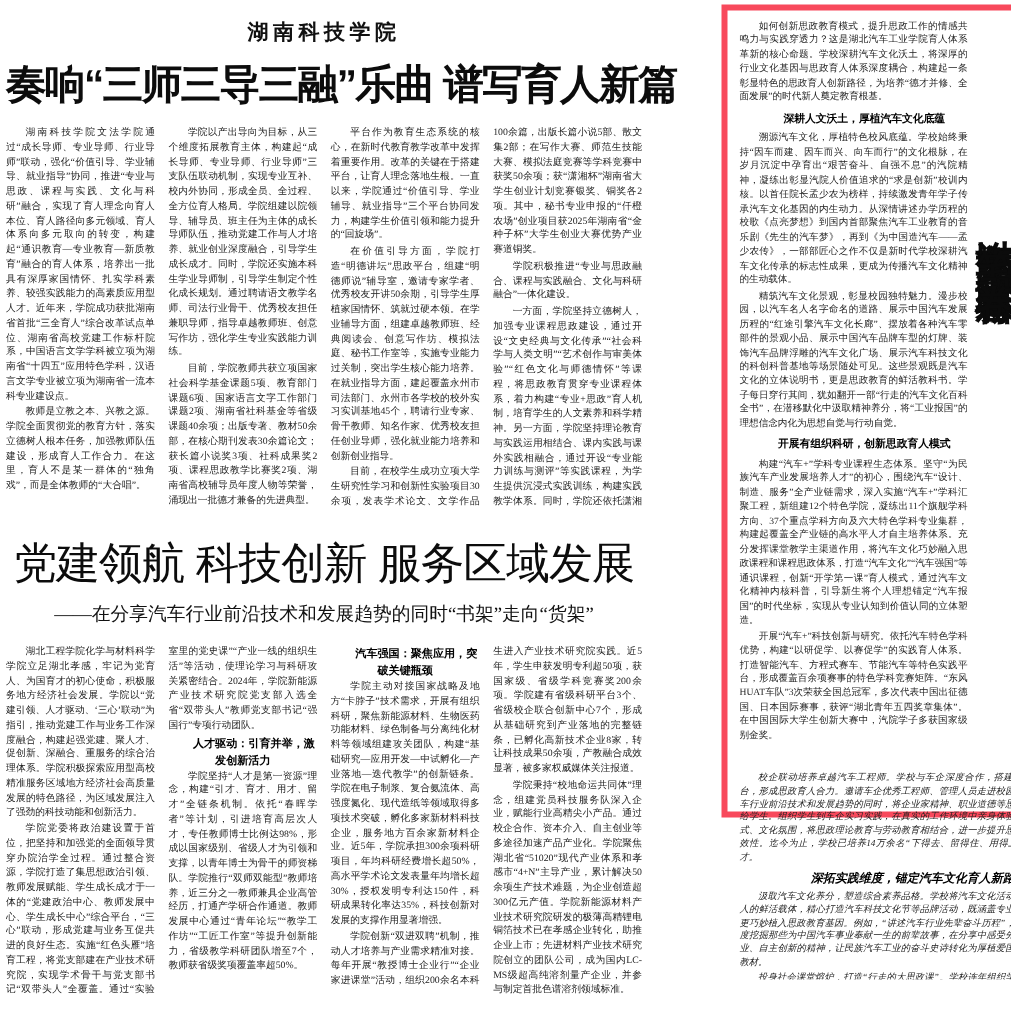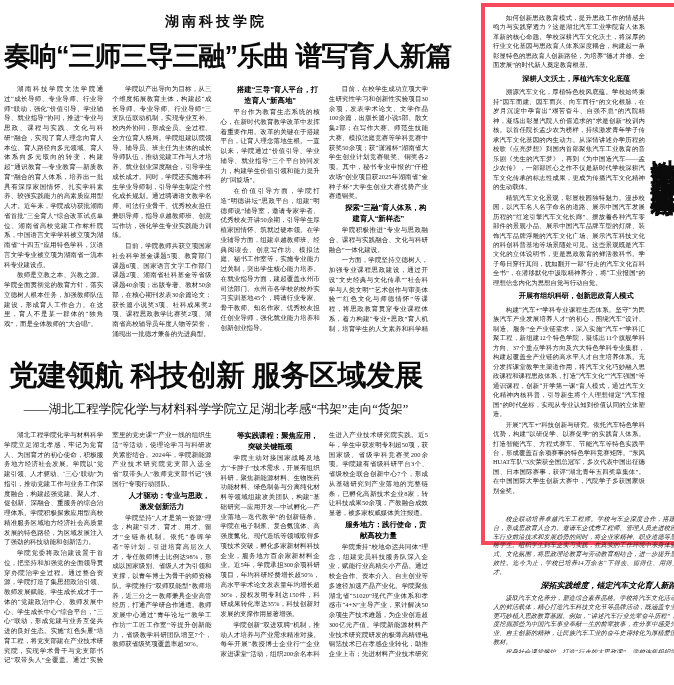--- a/index.html
+++ b/index.html
@@ -10,21 +10,21 @@
   .left-region{position:absolute;left:4px;top:0;width:424px;height:495px;}
   .top-org{ text-align:center;font-family:"Liberation Sans",sans-serif;font-weight:700;
             font-size:14px;letter-spacing:3px;margin-top:13px;color:#111;}
   .top-headline{text-align:center;font-family:"Liberation Sans",sans-serif;font-weight:900;
             font-size:27px;letter-spacing:-1px;white-space:nowrap;margin:7px 0 10px;color:#0c0c0c;}
   .cols{column-count:4;column-gap:9px;text-align:justify;font-size:6.5px;line-height:1.5;color:#222;}
   .cols p{margin:0 0 1px;text-indent:2em;}
   .sub{font-family:"Liberation Sans",sans-serif;font-weight:700;text-align:center;text-indent:0;
        font-size:7.4px;margin:5px 0 4px;color:#000;}
   .cols-top{height:256px;overflow:hidden;}
-  .mid-headline{text-align:center;font-family:"Liberation Sans",sans-serif;font-weight:700;
+  .mid-headline{text-align:center;font-family:"Liberation Sans",sans-serif;font-weight:400;
        font-size:29px;white-space:nowrap;letter-spacing:-0.5px;margin:16px 0 5px;color:#0c0c0c;}
   .mid-subtitle{text-align:center;font-size:12.5px;margin:0 0 12px;color:#111;}
   .cols-bottom{height:238px;overflow:hidden;}
 
   
   .redbox{position:absolute;left:433px;top:3px;width:238px;height:542px;box-sizing:border-box;
           border:4px solid #f8495c;background:#fff;padding:6px 7px 4px 8px;margin-left:48px;}
   .rb-top{display:flex;height:502px;overflow:hidden;}
   .rb-text{width:152px;text-align:justify;font-size:6.4px;line-height:1.48;color:#222;}
   .rb-text p{margin:0 0 1px;text-indent:2em;}
@@ -46,43 +46,40 @@
   <div class="left-region">
 
     <div>
       <div class="top-org">湖南科技学院</div>
       <div class="top-headline">奏响“三师三导三融”乐曲  谱写育人新篇</div>
       <div class="cols cols-top">
         <p>湖南科技学院文法学院通过“成长导师、专业导师、行业导师”联动，强化“价值引导、学业辅导、就业指导”协同，推进“专业与思政、课程与实践、文化与科研”融合，实现了育人理念向育人本位、育人路径向多元领域、育人体系向多元取向的转变，构建起“通识教育—专业教育—新质教育”融合的育人体系，培养出一批具有深厚家国情怀、扎实学科素养、较强实践能力的高素质应用型人才。近年来，学院成功获批湖南省首批“三全育人”综合改革试点单位、湖南省高校党建工作标杆院系，中国语言文学学科被立项为湖南省“十四五”应用特色学科，汉语言文学专业被立项为湖南省一流本科专业建设点。</p>
         <p>教师是立教之本、兴教之源。学院全面贯彻党的教育方针，落实立德树人根本任务，加强教师队伍建设，形成育人工作合力。在这里，育人不是某一群体的“独角戏”，而是全体教师的“大合唱”。</p>
         <p>学院以产出导向为目标，从三个维度拓展教育主体，构建起“成长导师、专业导师、行业导师”三支队伍联动机制，实现专业互补、校内外协同，形成全员、全过程、全方位育人格局。学院组建以院领导、辅导员、班主任为主体的成长导师队伍，推动党建工作与人才培养、就业创业深度融合，引导学生成长成才。同时，学院还实施本科生学业导师制，引导学生制定个性化成长规划。通过聘请语文教学名师、司法行业骨干、优秀校友担任兼职导师，指导卓越教师班、创意写作坊，强化学生专业实践能力训练。</p>
         <p>目前，学院教师共获立项国家社会科学基金课题5项、教育部门课题6项、国家语言文字工作部门课题2项、湖南省社科基金等省级课题40余项；出版专著、教材50余部，在核心期刊发表30余篇论文；获长篇小说奖3项、社科成果奖2项、课程思政教学比赛奖2项、湖南省高校辅导员年度人物等荣誉，涌现出一批德才兼备的先进典型。</p>
-        <p class="sub">搭建“三导”育人平台，打造育人“新高地”</p>
         <p>平台作为教育生态系统的核心，在新时代教育教学改革中发挥着重要作用。改革的关键在于搭建平台，让育人理念落地生根。一直以来，学院通过“价值引导、学业辅导、就业指导”三个平台协同发力，构建学生价值引领和能力提升的“回旋场”。</p>
         <p>在价值引导方面，学院打造“明德讲坛”思政平台，组建“明德师说”辅导室，邀请专家学者、优秀校友开讲50余期，引导学生厚植家国情怀、筑就过硬本领。在学业辅导方面，组建卓越教师班、经典阅读会、创意写作坊、模拟法庭、秘书工作室等，实施专业能力过关制，突出学生核心能力培养。在就业指导方面，建起覆盖永州市司法部门、永州市各学校的校外实习实训基地45个，聘请行业专家、骨干教师、知名作家、优秀校友担任创业导师，强化就业能力培养和创新创业指导。</p>
         <p>目前，在校学生成功立项大学生研究性学习和创新性实验项目30余项，发表学术论文、文学作品100余篇，出版长篇小说5部、散文集2部；在写作大赛、师范生技能大赛、模拟法庭竞赛等学科竞赛中获奖50余项；获“潇湘杯”湖南省大学生创业计划竞赛银奖、铜奖各2项。其中，秘书专业申报的“仟橙农场”创业项目获2025年湖南省“金种子杯”大学生创业大赛优势产业赛道铜奖。</p>
-        <p class="sub">探索“三融”育人体系，构建育人“新样态”</p>
         <p>学院积极推进“专业与思政融合、课程与实践融合、文化与科研融合”一体化建设。</p>
         <p>一方面，学院坚持立德树人，加强专业课程思政建设，通过开设“文史经典与文化传承”“社会科学与人类文明”“艺术创作与审美体验”“红色文化与师德情怀”等课程，将思政教育贯穿专业课程体系，着力构建“专业+思政”育人机制，培育学生的人文素养和科学精神。另一方面，学院坚持理论教育与实践运用相结合、课内实践与课外实践相融合，通过开设“专业能力训练与测评”等实践课程，为学生提供沉浸式实践训练，构建实践教学体系。同时，学院还依托潇湘文化研究、濂溪学研究、南岭走廊与潇湘文化研究等社科研究基地，开设“舜文化”“柳文化”专题等地方文化课程，打造“潇湘文化传承创新中心”，将地方文化融入育人全过程，以数字赋能提升人才培养质量。</p>
 
       </div>
     </div>
 
     <div>
       <div class="mid-headline">党建领航  科技创新  服务区域发展</div>
-      <div class="mid-subtitle">——湖北工程学院化学与材料科学学院立足湖北孝感“书架”走向“货架”</div>
+      <div class="mid-subtitle">——在分享汽车行业前沿技术和发展趋势的同时“书架”走向“货架”</div>
       <div class="cols cols-bottom">
         <p>湖北工程学院化学与材料科学学院立足湖北孝感，牢记为党育人、为国育才的初心使命，积极服务地方经济社会发展。学院以“党建引领、人才驱动、‘三心’联动”为指引，推动党建工作与业务工作深度融合，构建起强党建、聚人才、促创新、深融合、重服务的综合治理体系。学院积极探索应用型高校精准服务区域地方经济社会高质量发展的特色路径，为区域发展注入了强劲的科技动能和创新活力。</p>
         <p>学院党委将政治建设置于首位，把坚持和加强党的全面领导贯穿办院治学全过程。通过整合资源，学院打造了集思想政治引领、教师发展赋能、学生成长成才于一体的“党建政治中心、教师发展中心、学生成长中心”综合平台，“三心”联动，形成党建与业务互促共进的良好生态。实施“红色头雁”培育工程，将党支部建在产业技术研究院，实现学术骨干与党支部书记“双带头人”全覆盖。通过“实验室里的党史课”“产业一线的组织生活”等活动，使理论学习与科研攻关紧密结合。2024年，学院新能源产业技术研究院党支部入选全省“双带头人”教师党支部书记“强国行”专项行动团队。</p>
-        <p class="sub">人才驱动：专业与思政，激发创新活力</p>
+        <p class="sub">人才驱动：引育并举，激发创新活力</p>
         <p>学院坚持“人才是第一资源”理念，构建“引才、育才、用才、留才”全链条机制。依托“春晖学者”等计划，引进培育高层次人才，专任教师博士比例达98%，形成以国家级别、省级人才为引领和支撑，以青年博士为骨干的师资梯队。学院推行“双师双能型”教师培养，近三分之一教师兼具企业高管经历，打通产学研合作通道。教师发展中心通过“青年论坛”“教学工作坊”“工匠工作室”等提升创新能力，省级教学科研团队增至7个，教师获省级奖项覆盖率超50%。</p>
-        <p class="sub">等实践课程：聚焦应用，突破关键瓶颈</p>
+        <p class="sub">汽车强国：聚焦应用，突破关键瓶颈</p>
         <p>学院主动对接国家战略及地方“卡脖子”技术需求，开展有组织科研，聚焦新能源材料、生物医药功能材料、绿色制备与分离纯化材料等领域组建攻关团队，构建“基础研究—应用开发—中试孵化—产业落地—迭代教学”的创新链条。学院在电子制浆、复合氨流体、高强度氮化、现代造纸等领域取得多项技术突破，孵化多家新材料科技企业，服务地方百余家新材料企业。近5年，学院承担300余项科研项目，年均科研经费增长超50%，高水平学术论文发表量年均增长超30%，授权发明专利达150件，科研成果转化率达35%，科技创新对发展的支撑作用显著增强。</p>
         <p>学院创新“双进双聘”机制，推动人才培养与产业需求精准对接。每年开展“教授博士企业行”“企业家进课堂”活动，组织200余名本科生进入产业技术研究院实践。近5年，学生申获发明专利超50项，获国家级、省级学科竞赛奖200余项。学院建有省级科研平台3个、省级校企联合创新中心7个，形成从基础研究到产业落地的完整链条，已孵化高新技术企业8家，转让科技成果50余项，产教融合成效显著，被多家权威媒体关注报道。</p>
-        <p class="sub">服务地方：践行使命，贡献高校力量</p>
         <p>学院秉持“校地命运共同体”理念，组建党员科技服务队深入企业，赋能行业高精尖小产品。通过校企合作、资本介入、自主创业等多途径加速产品产业化。学院聚焦湖北省“51020”现代产业体系和孝感市“4+N”主导产业，累计解决50余项生产技术难题，为企业创造超300亿元产值。学院新能源材料产业技术研究院研发的极薄高精锂电铜箔技术已在孝感企业转化，助推企业上市；先进材料产业技术研究院创立的团队公司，成为国内LC-MS级超高纯溶剂量产企业，并参与制定首批色谱溶剂领域标准。</p>
 
       </div>
     </div>
   </div>
 
   <div class="redbox">
     <div class="rb-top">
       <div class="rb-text">
         <p>如何创新思政教育模式，提升思政工作的情感共鸣力与实践穿透力？这是湖北汽车工业学院育人体系革新的核心命题。学校深耕汽车文化沃土，将深厚的行业文化基因与思政育人体系深度耦合，构建起一条彰显特色的思政育人创新路径，为培养“德才并修、全面发展”的时代新人奠定教育根基。</p>

